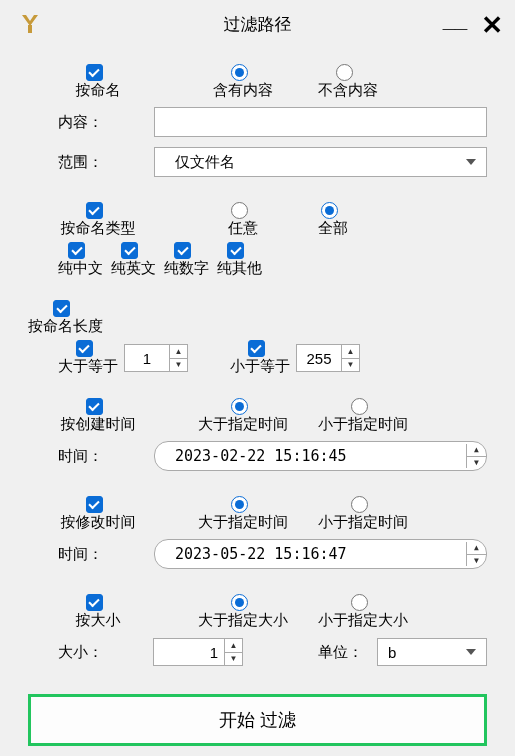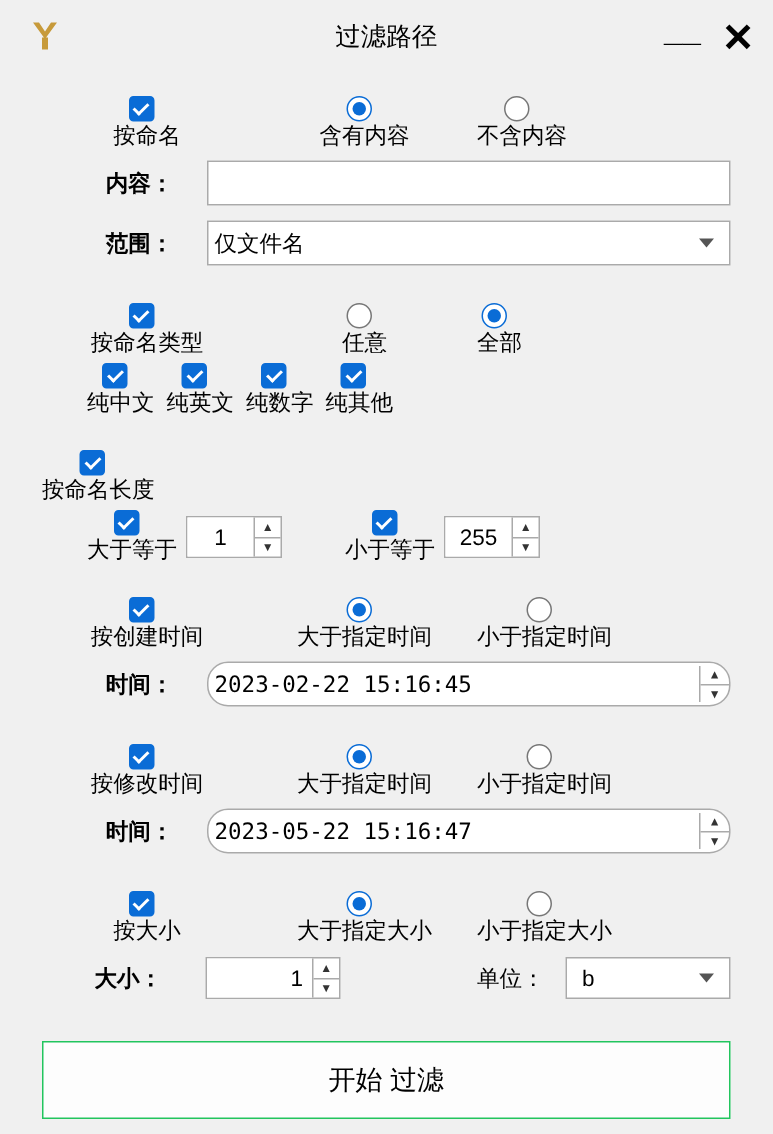--- a/index.html
+++ b/index.html
@@ -96,29 +96,28 @@
       content: "";
       width: 9px;
       height: 9px;
       background: #0a6cd6;
       border-radius: 50%;
     }
     .lbl { display: inline-flex; align-items: center; flex-direction: column; }
     .indent1 { padding-left: 30px; }
     .field-label {
       width: 70px;
-      text-align: center;
-      margin-right: 10px;
-      font-weight: bold;
+      text-align: left;
+      margin-right: 26px;
     }
     input[type=text].txt, .select, .datetime {
       height: 30px;
       border: 1px solid #aaa;
       background: #fff;
-      padding: 2px 4px;
+      padding: 2px 20px;
       font-size: 15px;
       font-family: inherit;
     }
     .txt { flex: 1; }
     .select {
       flex: 1;
       display: flex;
       align-items: center;
       justify-content: space-between;
       padding-right: 10px;
@@ -195,21 +194,21 @@
       background: #fff;
       display: flex;
       align-items: center;
       justify-content: space-between;
       padding: 0 10px;
     }
     .start-btn {
       margin-top: 22px;
       height: 52px;
       width: 100%;
-      border: 1px solid #22c55e;
+      border: 3px solid #22c55e;
       background: #fdfdfd;
       font-size: 18px;
       display: flex;
       align-items: center;
       justify-content: center;
       cursor: pointer;
     }
   </style>
 </head>
 <body>

